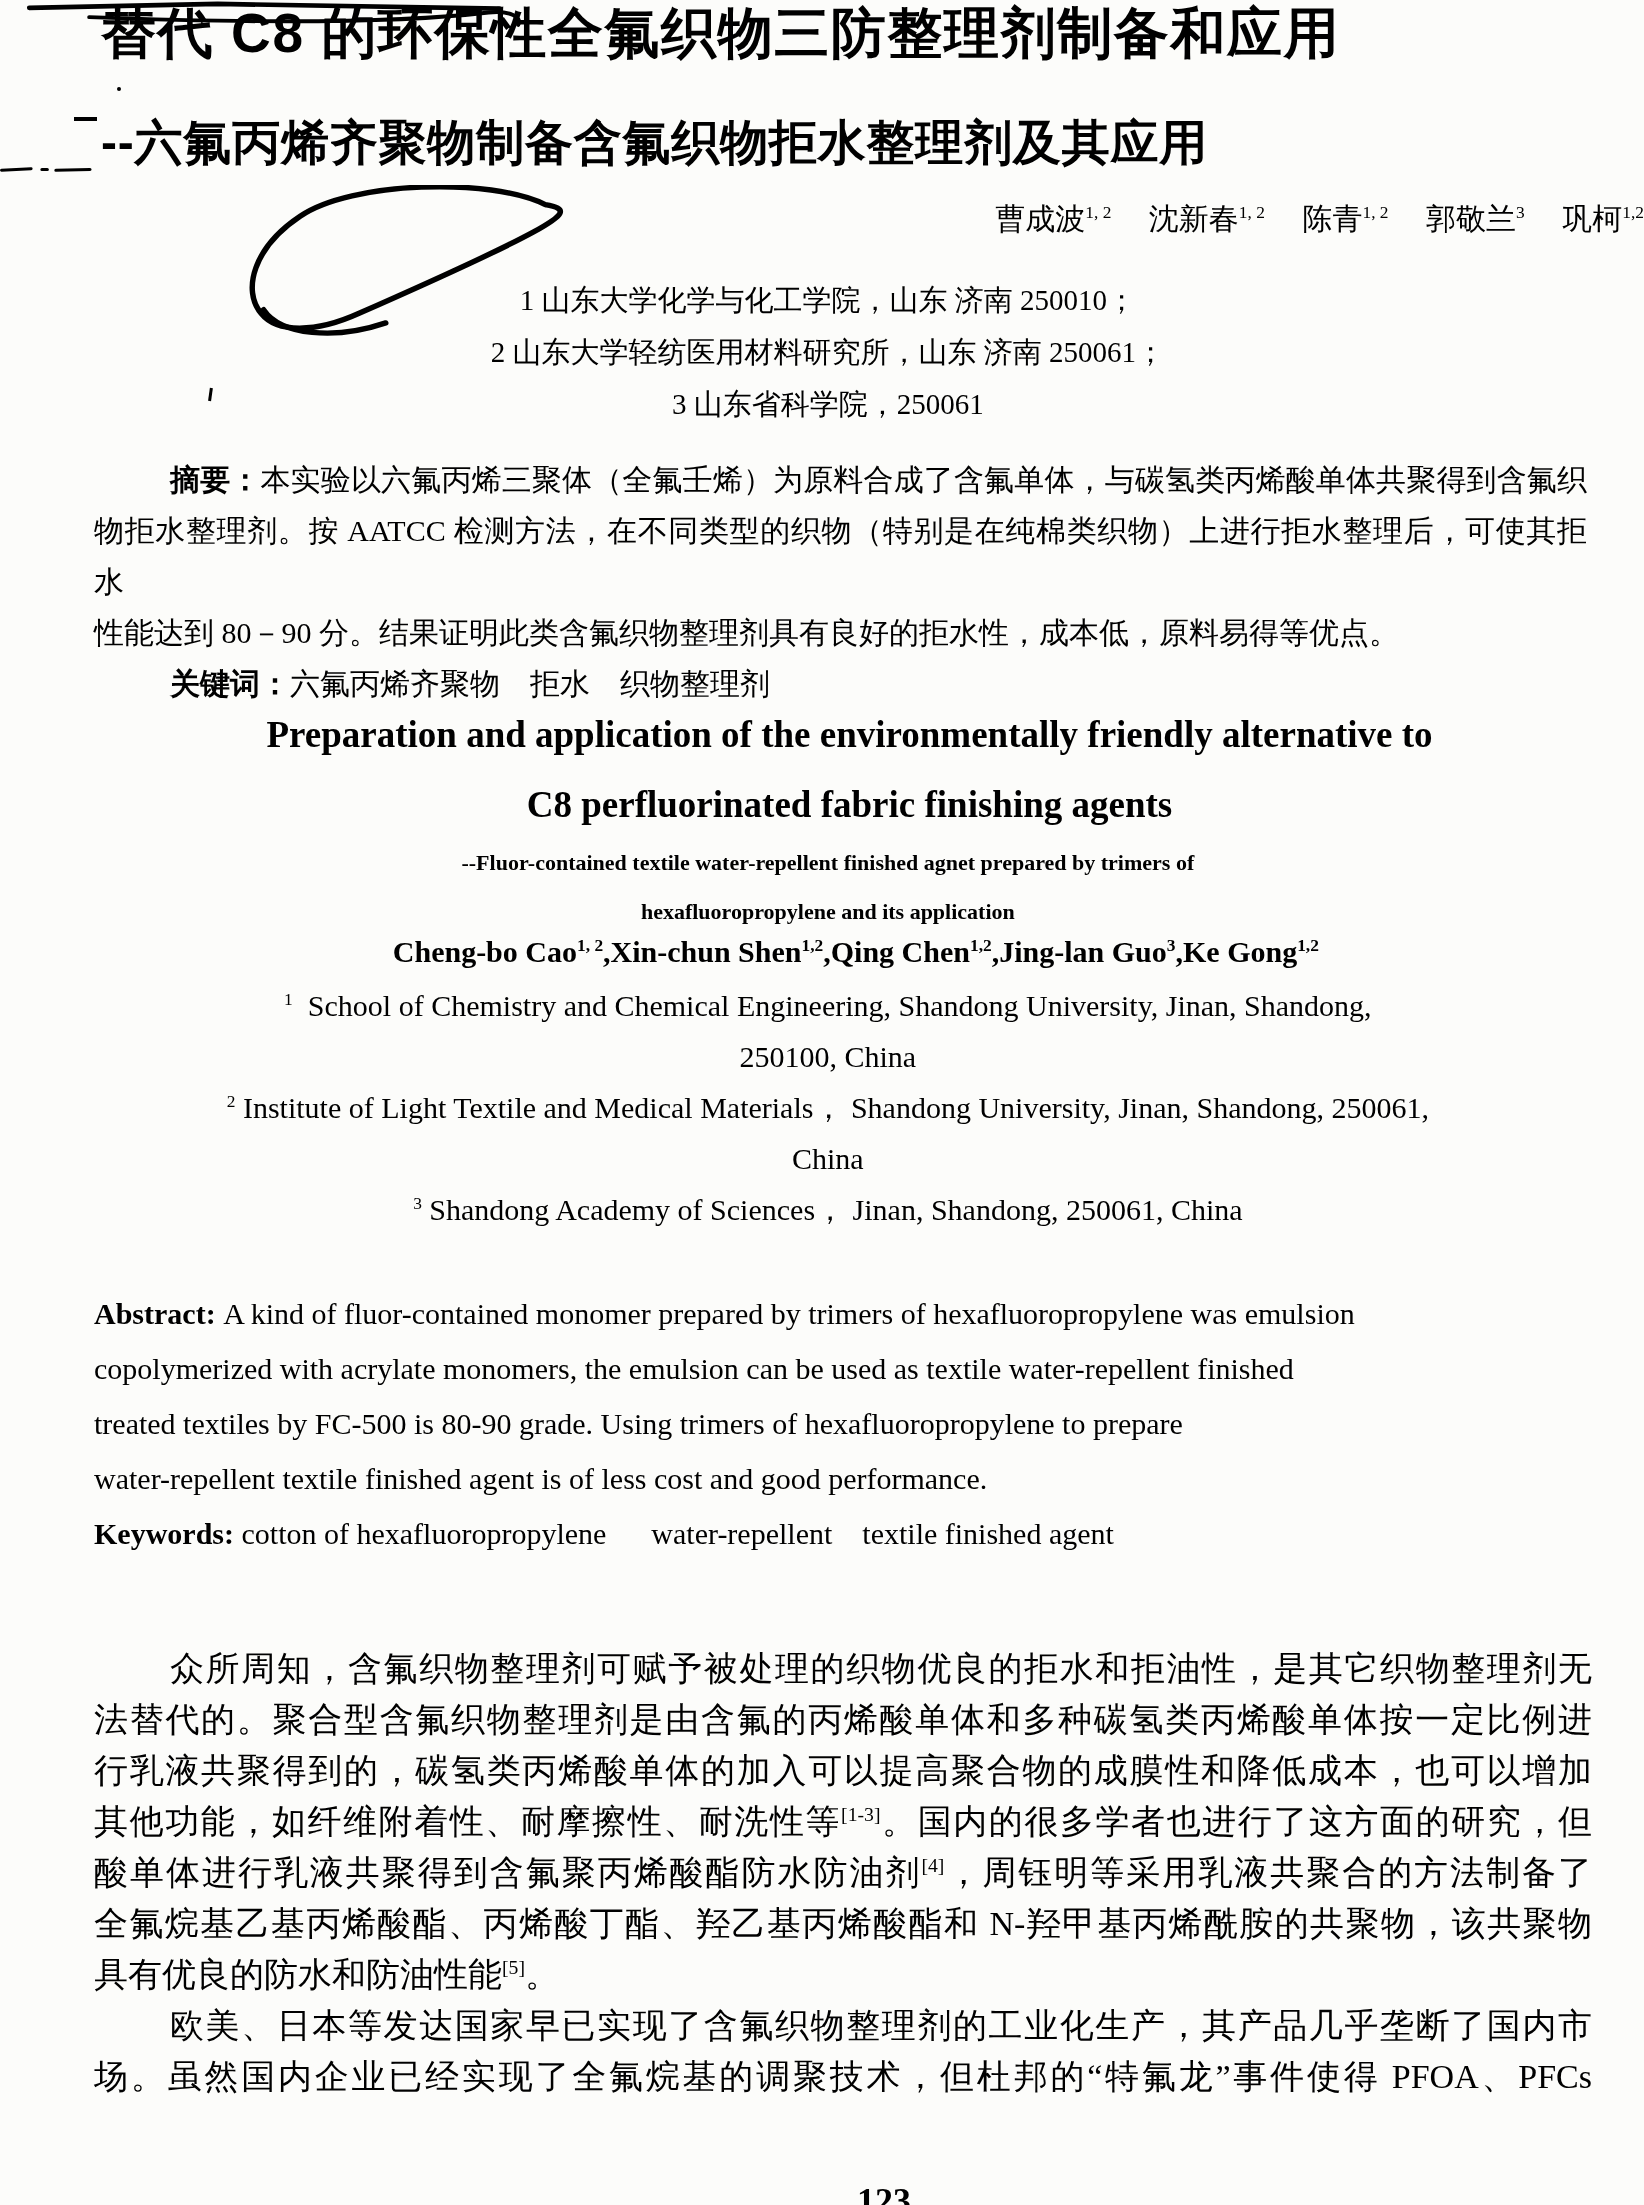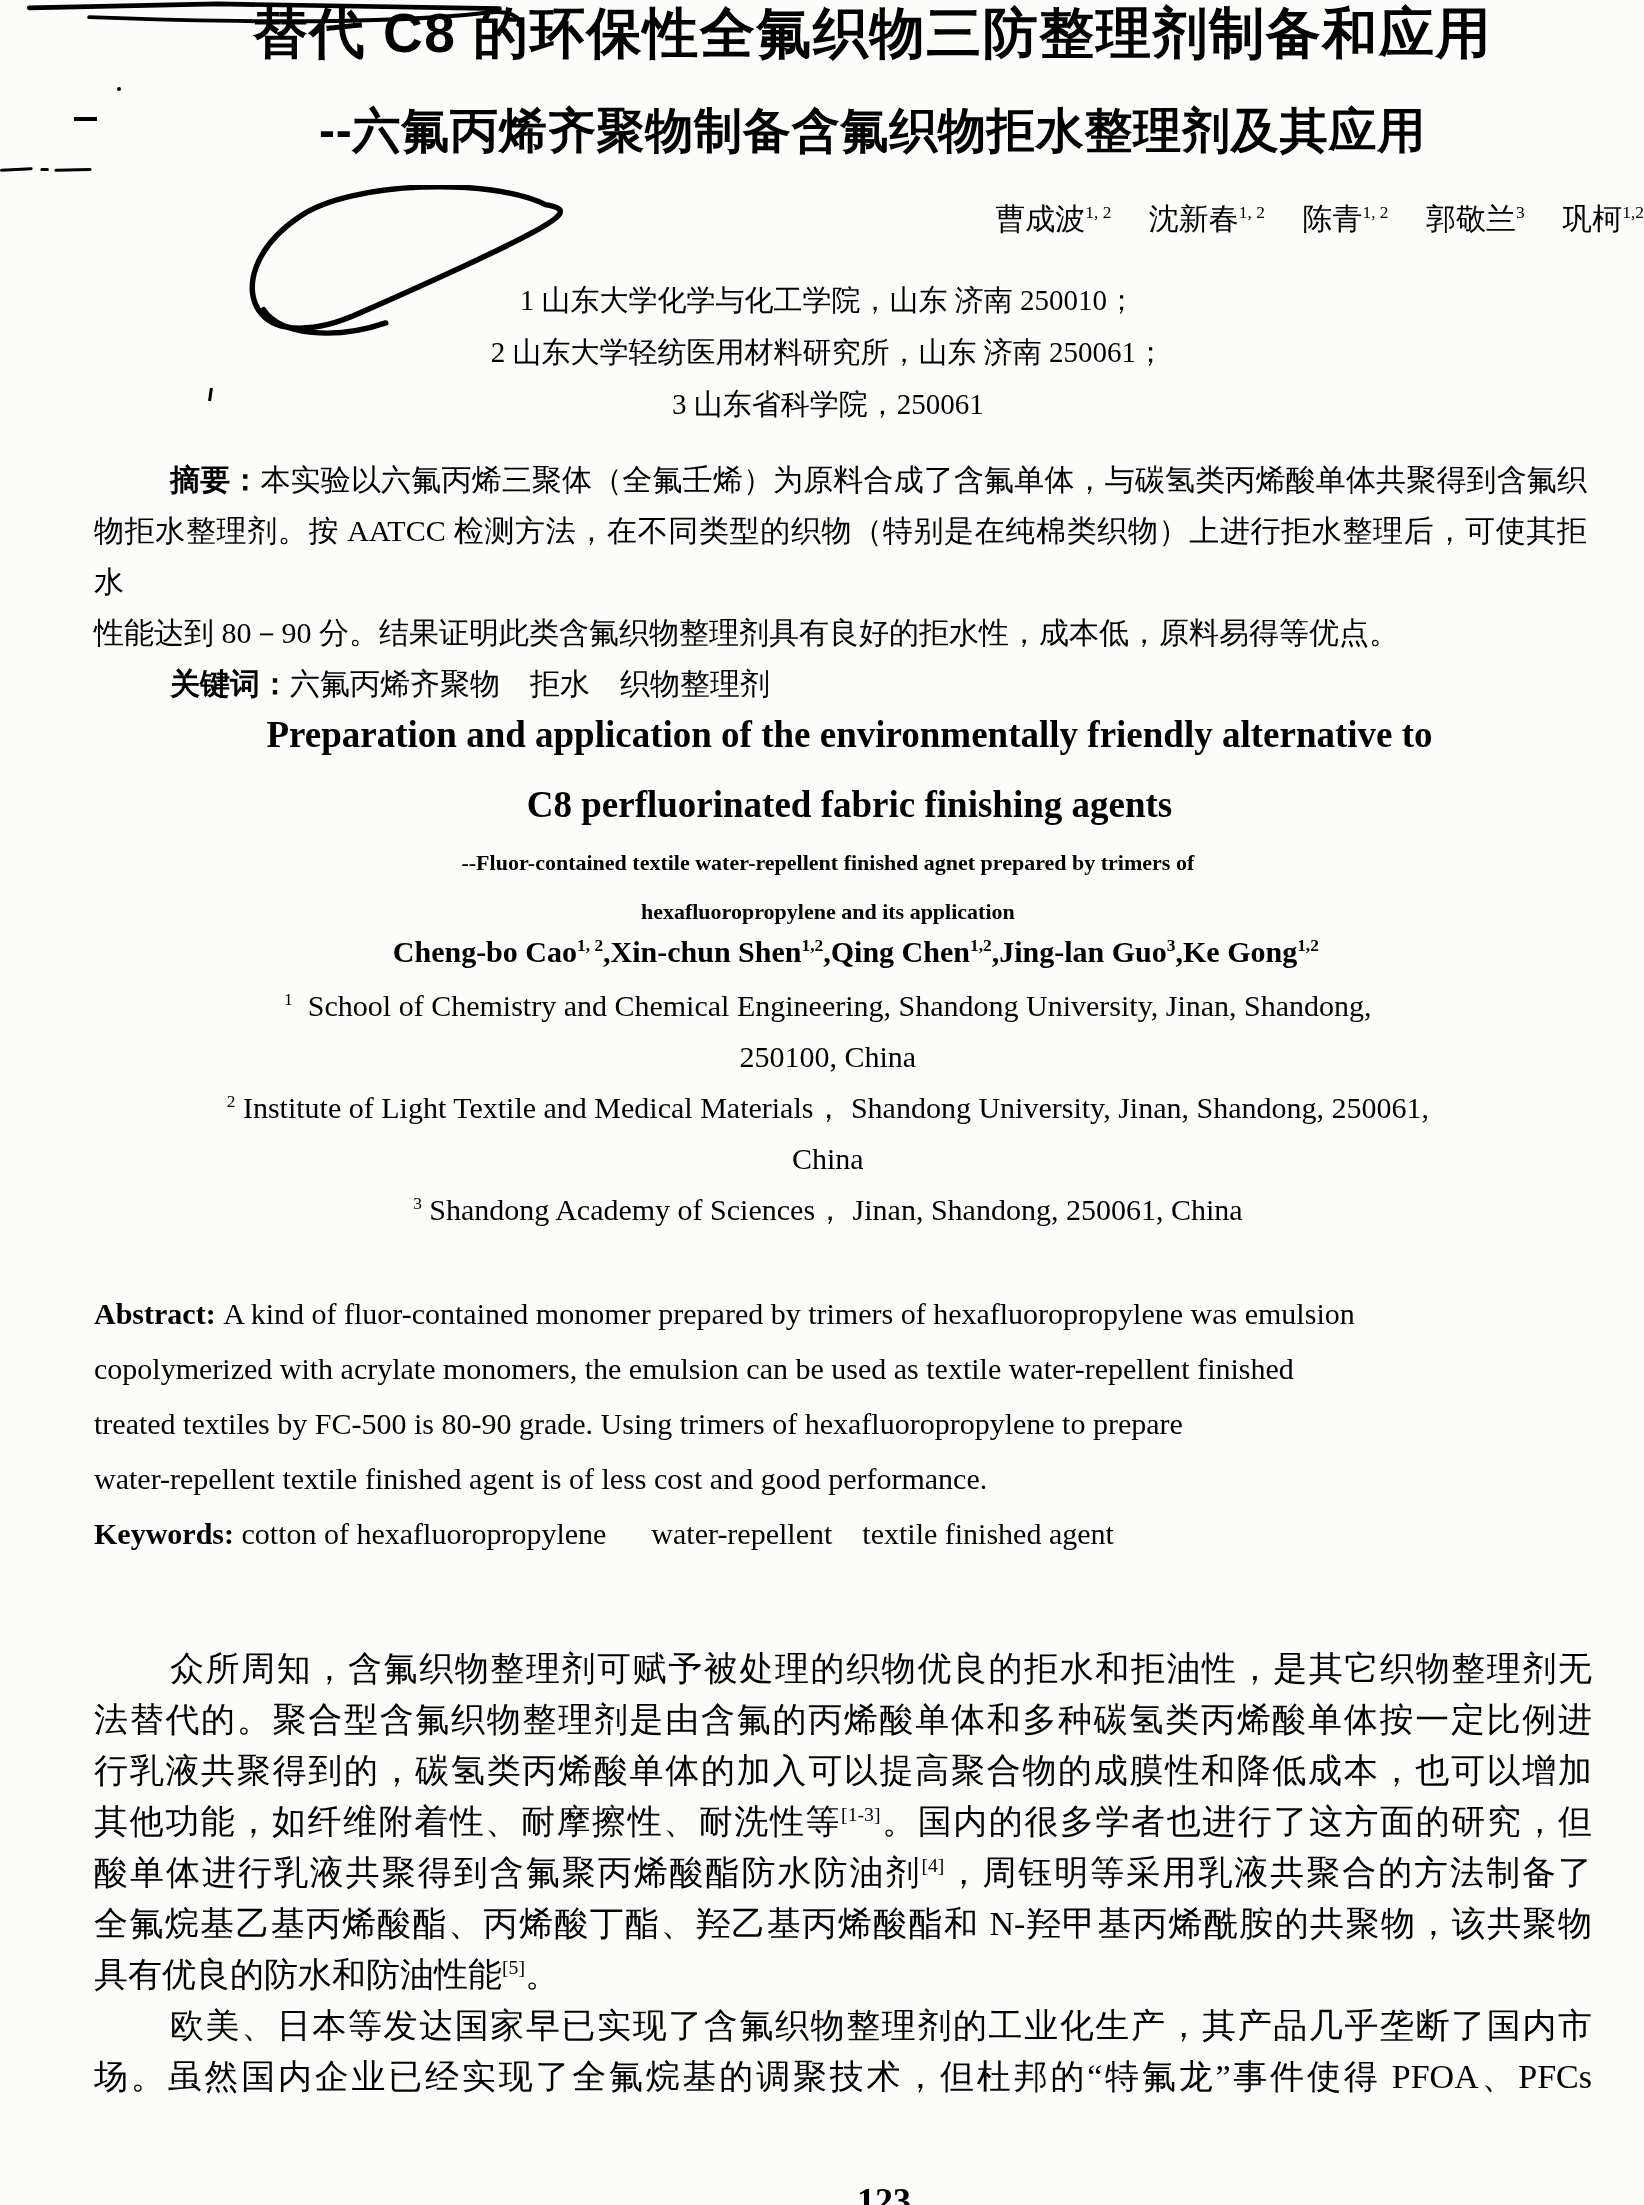--- a/index.html
+++ b/index.html
@@ -7,24 +7,24 @@
     position:relative;width:1644px;height:2205px;background:#fcfcfa;
     overflow:hidden;color:#000;font-family:"Liberation Serif",serif;
   }
   .sec{position:absolute;left:0;width:1644px;box-sizing:border-box;}
   .rline{white-space:pre-wrap;}
   .b{font-weight:bold;}
   sup{font-size:58%;line-height:0;vertical-align:super;}
   .j{text-align:justify;text-align-last:justify;}
   .indent2{text-indent:76px;}
 
-  .cn-title{top:3.1px;text-align:center;padding-left:101px;
+  .cn-title{top:3.1px;text-align:left;padding-left:101px;
     font-family:"Liberation Sans",sans-serif;font-weight:bold;}
   .cn-title .t1{font-size:55px;line-height:61px;letter-spacing:1.6px;}
-  .cn-title .t2{font-size:48px;line-height:58px;margin-top:38px;letter-spacing:0.8px;}
+  .cn-title .t2{font-size:48px;line-height:58px;margin-top:50px;letter-spacing:0.8px;}
 
   .cn-authors{top:199px;text-align:right;padding-left:7.8px;font-size:30px;}
   .cn-affils{top:274px;text-align:center;padding-left:11.7px;font-size:29px;line-height:52px;}
 
   .cn-abstract{top:454px;left:94px;width:1493px;font-size:30px;line-height:51px;}
 
   .en-title{top:700px;text-align:center;padding-left:55px;font-weight:bold;font-size:37px;line-height:70px;}
   .en-subtitle{top:838px;text-align:center;padding-left:11.7px;font-weight:bold;font-size:22px;line-height:49px;}
   .en-authors{top:935px;text-align:center;padding-left:11.7px;font-weight:bold;font-size:30px;margin-left:28px;}
   .en-affils{top:980px;text-align:center;padding-left:11.7px;font-size:30px;line-height:51px;}

